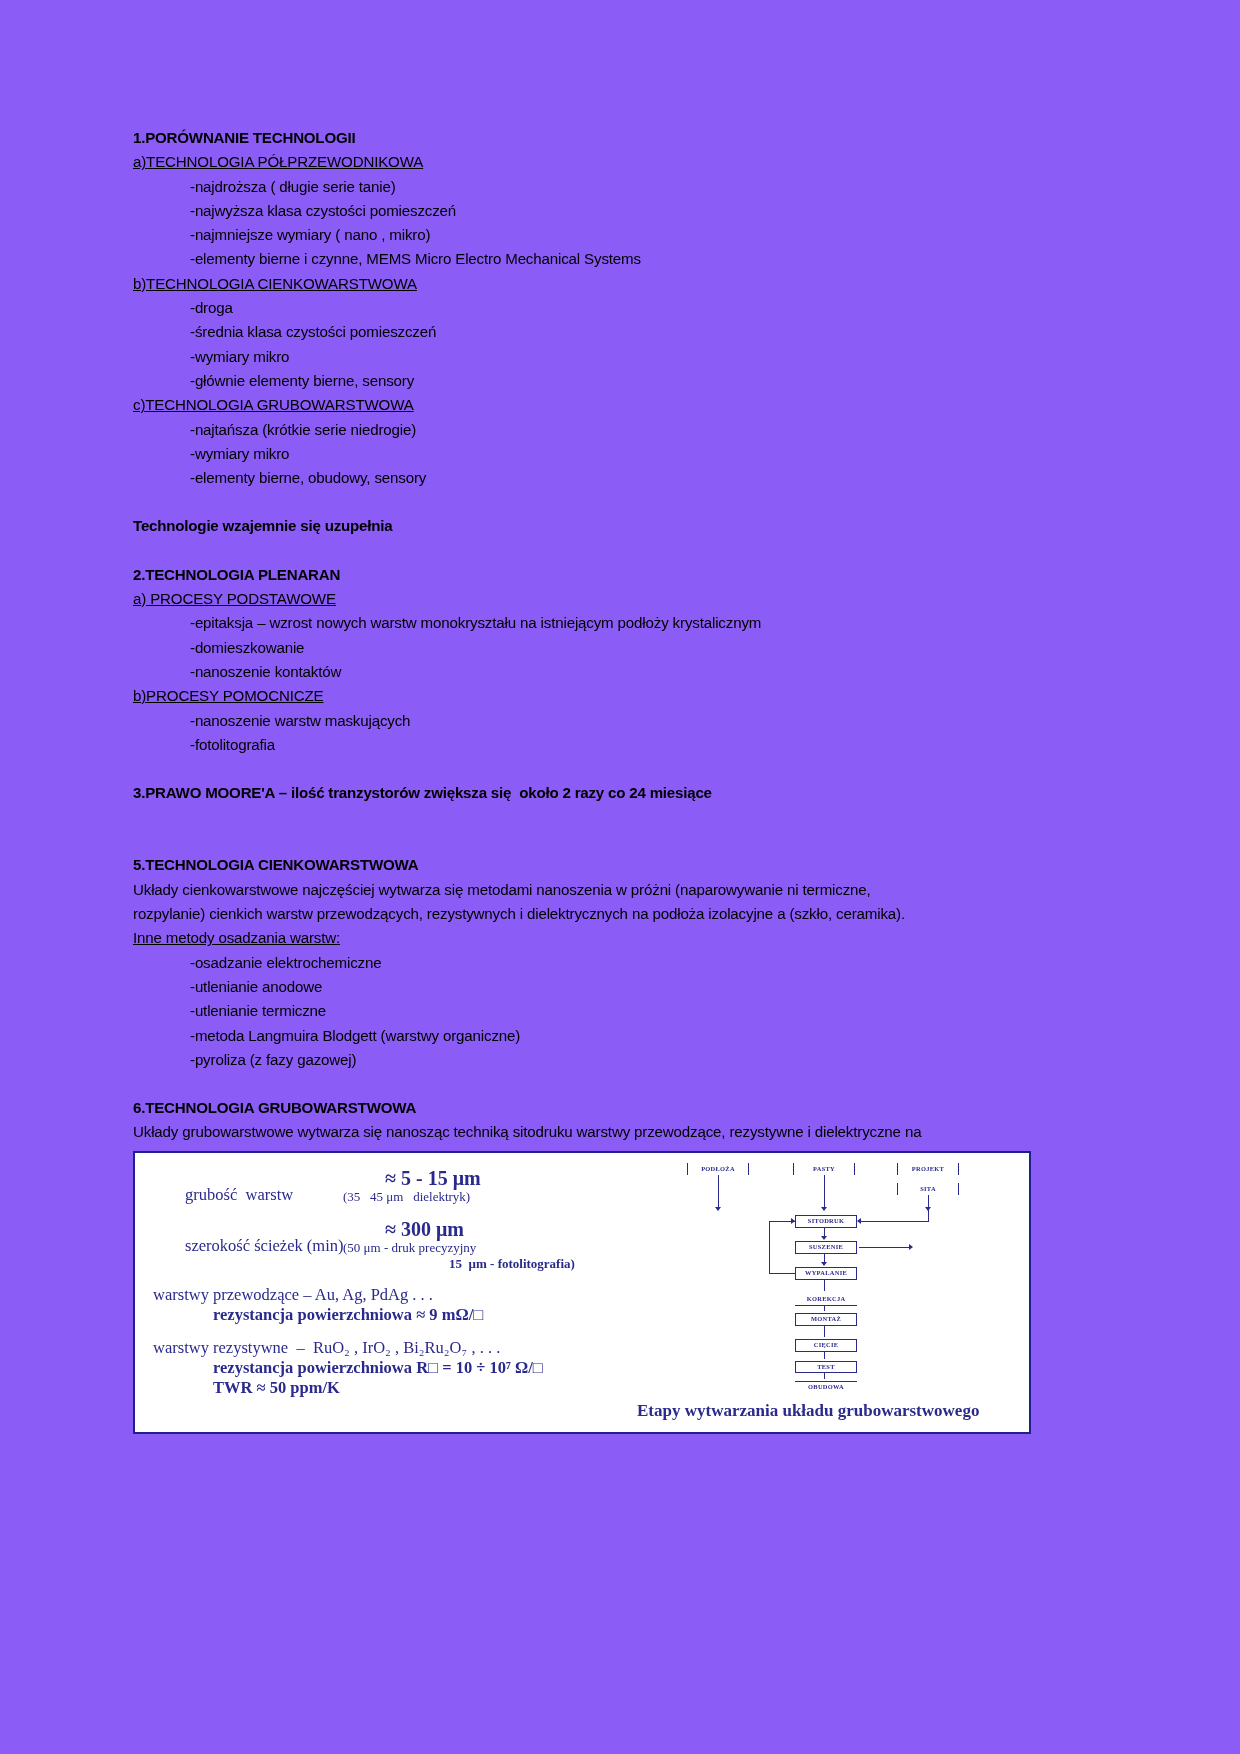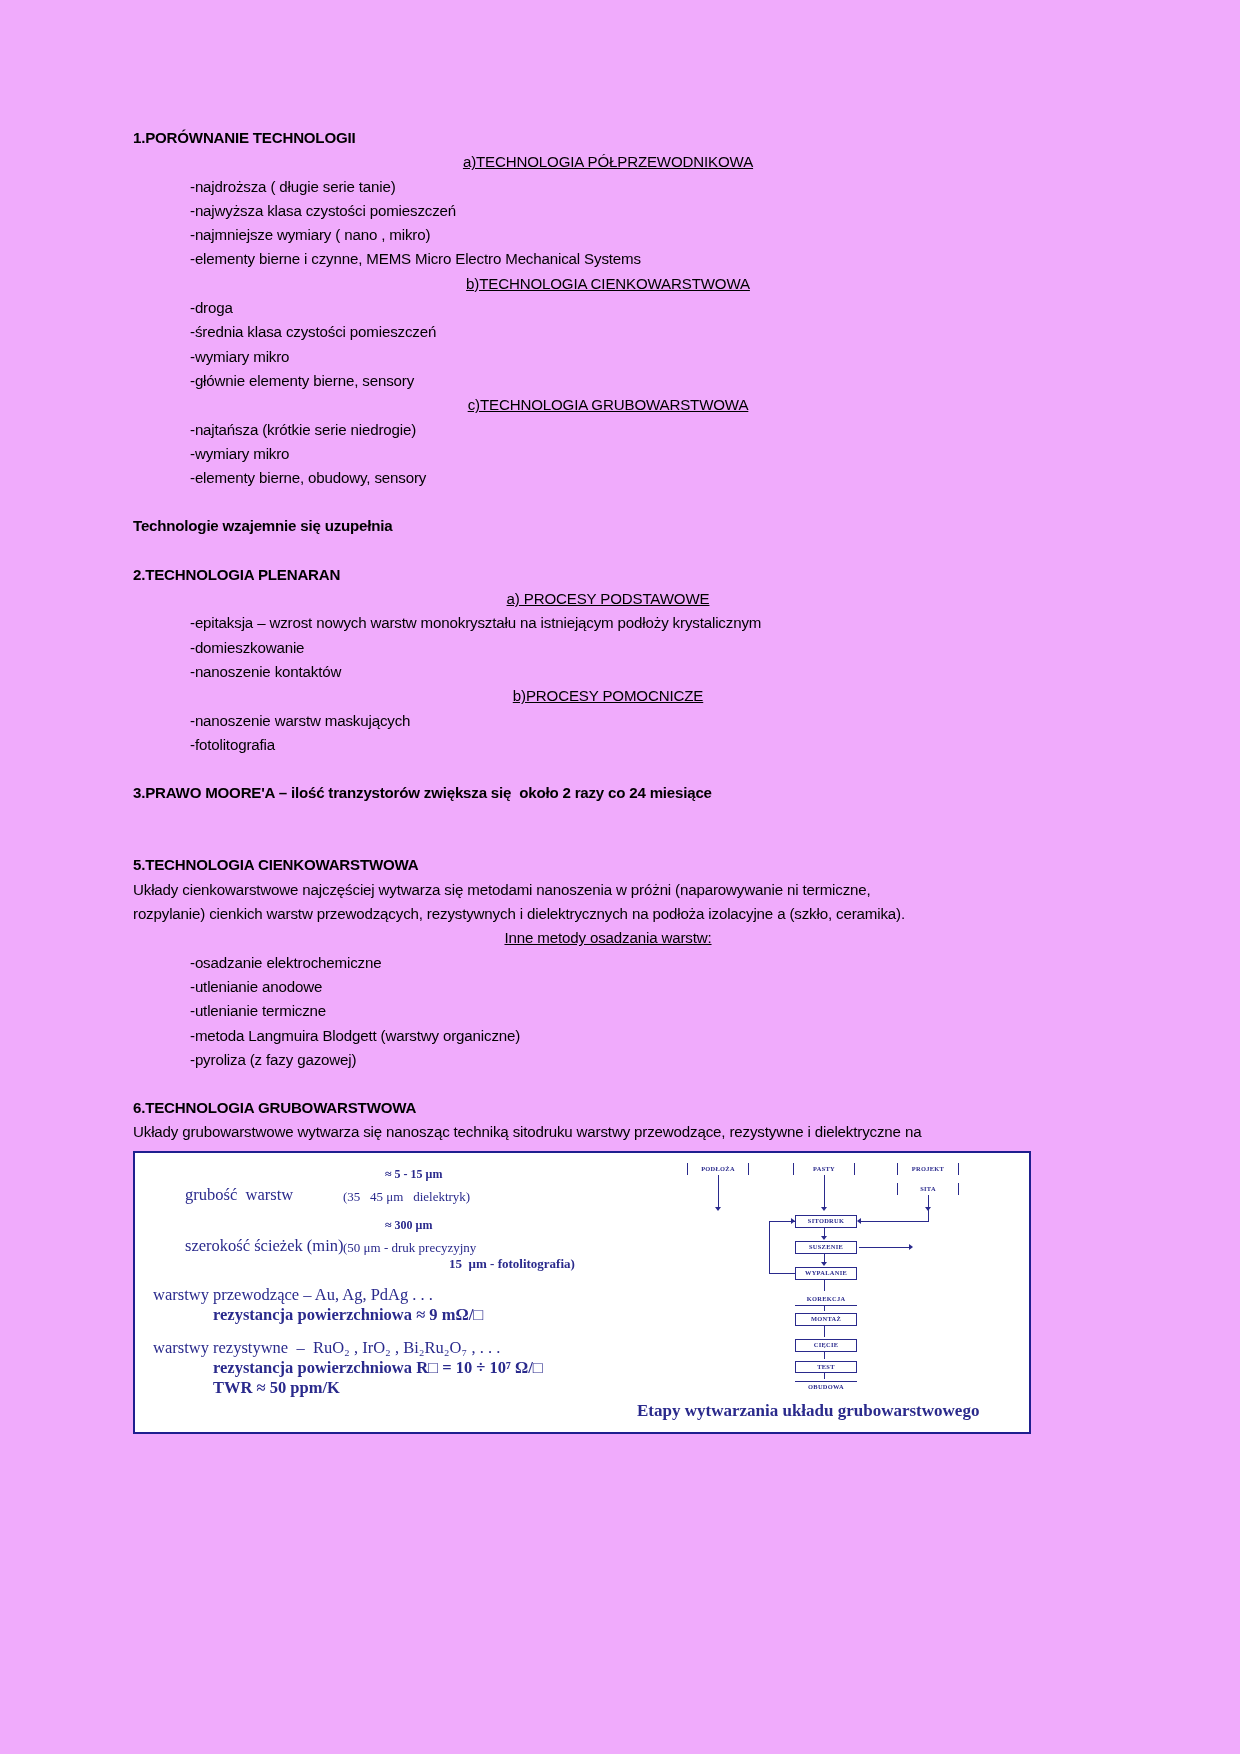--- a/index.html
+++ b/index.html
@@ -13,38 +13,38 @@
     position: relative;
     font-family: "Liberation Sans", sans-serif;
     color: #000000;
     -webkit-font-smoothing: none;
   }
   .page {
     position: absolute;
     left: 0; top: 0;
     width: 1240px;
     height: 1754px;
-    background: #f0abfc;
+    background: #8b5cf6;
     overflow: hidden;
   }
   .content {
     position: absolute;
     left: 133px;
     top: 126px;
     width: 950px;
   }
 
   
   .ln {
     font-size: 15.1px;
     line-height: 24.3px;
     white-space: pre;
     letter-spacing: -0.15px;
   }
-  .und  { text-decoration: underline; text-align: center; }
+  .und  { text-decoration: underline; }
   .ind  { padding-left: 57px; }
   .gap  { height: 24px; }
   .hdr {
     font-size: 15.1px;
     line-height: 24.3px;
     font-weight: bold;
     white-space: pre;
     letter-spacing: -0.2px;
   }
   .underline-span { text-decoration: underline; }
@@ -76,21 +76,21 @@
   .fl-main {
     font-size: 16.5px;
     font-weight: normal;
     white-space: pre;
     color: #2a2a8c;
   }
   .fl-val {
     position: absolute;
     left: 232px;
     top: 0;
-    font-size: 12px;
+    font-size: 20px;
     font-weight: bold;
     white-space: pre;
     color: #2a2a8c;
   }
   .fl-sub {
     font-size: 13px;
     font-weight: normal;
     white-space: pre;
     color: #2a2a8c;
     padding-left: 190px;

